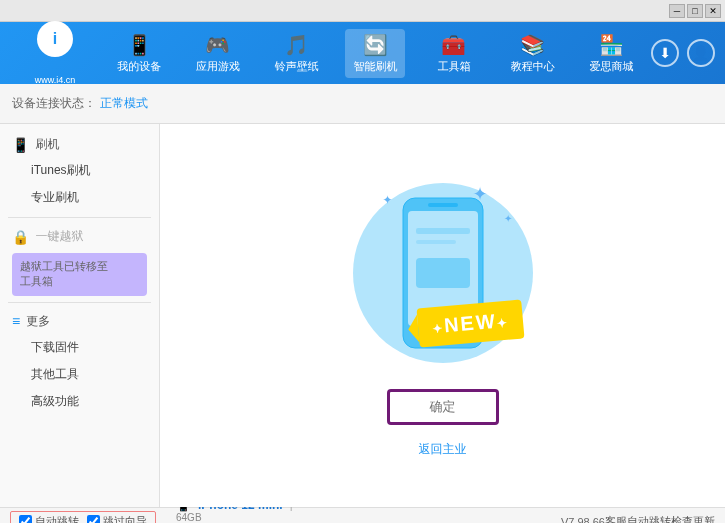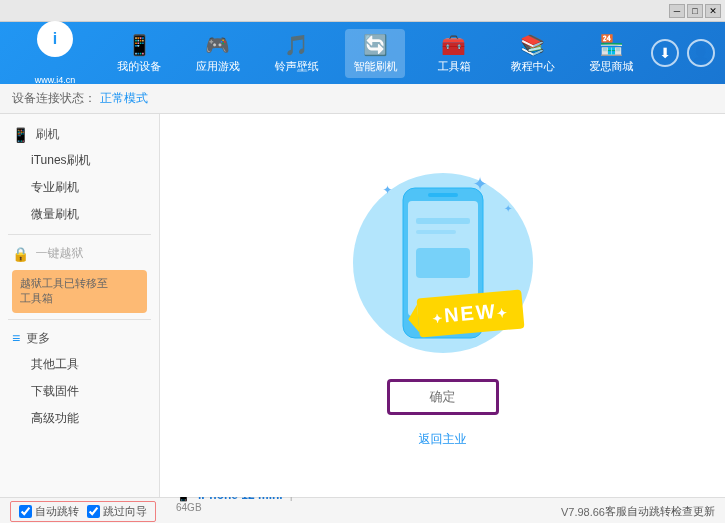--- a/index.html
+++ b/index.html
@@ -81,21 +81,21 @@
       border-radius: 50%;
       border: 2px solid rgba(255,255,255,0.7);
       display: flex; align-items: center; justify-content: center;
       color: white;
       cursor: pointer;
       font-size: 14px;
     }
 
     
     .status-bar {
-      height: 30px;
+      height: 40px;
       background: #f5f5f5;
       border-bottom: 1px solid #ddd;
       display: flex;
       align-items: center;
       padding: 0 12px;
       font-size: 12px;
       color: #333;
     }
     .status-label { color: #666; }
     .status-value { color: #2196F3; font-weight: normal; margin-left: 4px; }
@@ -138,21 +138,21 @@
       border-left: 3px solid #2196F3;
     }
     .sidebar-divider {
       height: 1px;
       background: #e0e0e0;
       margin: 6px 8px;
     }
     .sidebar-note {
       margin: 4px 12px;
       padding: 6px 8px;
-      background: #fdba74;
+      background: #c4b5fd;
       border-radius: 4px;
       font-size: 11px;
       color: #666;
       line-height: 1.4;
     }
 
     
     .content-area {
       flex: 1;
       display: flex;
@@ -374,23 +374,20 @@
       <div class="sidebar-section-header">
         <span class="sidebar-section-icon">📱</span>
         <span>刷机</span>
       </div>
       <div class="sidebar-item">
         <span>iTunes刷机</span>
       </div>
       <div class="sidebar-item">
         <span>专业刷机</span>
       </div>
-      <div class="sidebar-item">
-        <span>微量刷机</span>
-      </div>
     </div>
 
     <div class="sidebar-divider"></div>
 
     <div class="sidebar-section">
       <div class="sidebar-section-header">
         <span class="sidebar-section-icon" style="color:#aaa;">🔒</span>
         <span class="disabled" style="color:#aaa;">一键越狱</span>
       </div>
       <div class="sidebar-note">
@@ -399,24 +396,24 @@
     </div>
 
     <div class="sidebar-divider"></div>
 
     <div class="sidebar-section">
       <div class="sidebar-section-header">
         <span class="sidebar-section-icon">≡</span>
         <span>更多</span>
       </div>
       <div class="sidebar-item">
+        <span>下载固件</span>
+      </div>
+      <div class="sidebar-item">
         <span>其他工具</span>
-      </div>
-      <div class="sidebar-item">
-        <span>下载固件</span>
       </div>
       <div class="sidebar-item">
         <span>高级功能</span>
       </div>
     </div>
   </div>
 
   <div class="content-area">
     <div class="success-illustration">
 

